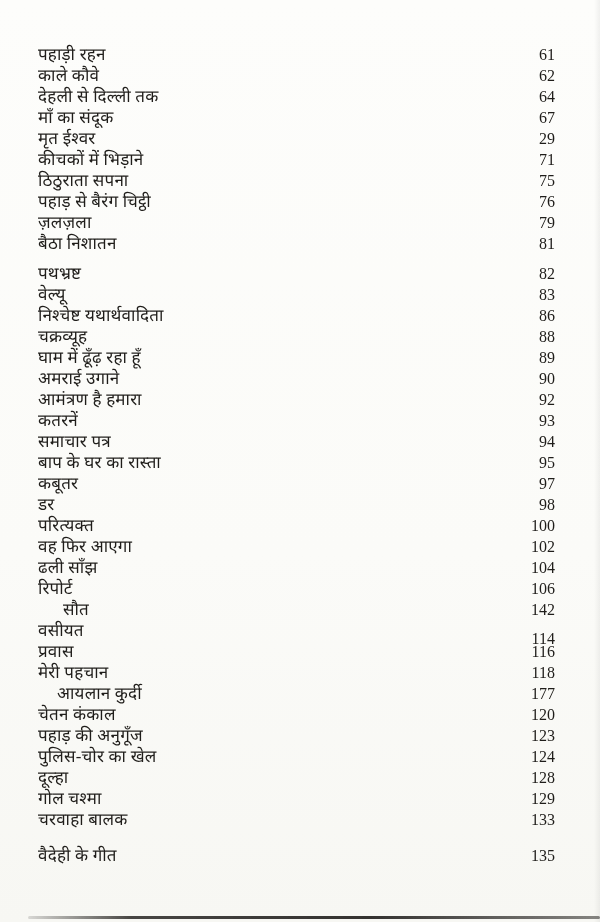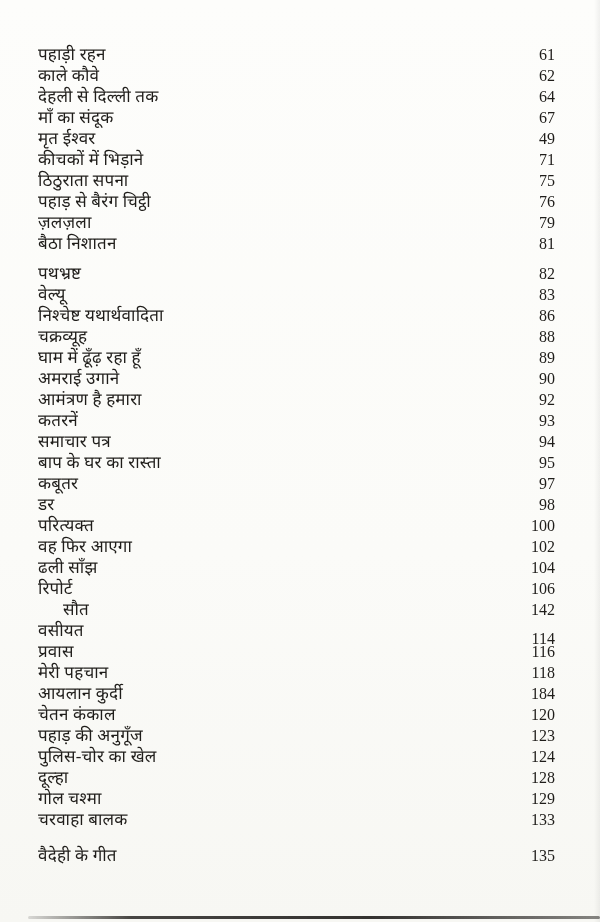--- a/index.html
+++ b/index.html
@@ -90,21 +90,21 @@
         <div class="toc-row">
           <span class="toc-title" style="color: rgb(31, 29, 26);">देहली से दिल्ली तक</span>
           <span class="toc-page" style="color: rgb(31, 29, 26);">64</span>
         </div>
         <div class="toc-row">
           <span class="toc-title" style="color: rgb(31, 29, 26);">माँ का संदूक</span>
           <span class="toc-page" style="color: rgb(31, 29, 26);">67</span>
         </div>
         <div class="toc-row">
           <span class="toc-title" style="color: rgb(31, 29, 26);">मृत ईश्वर</span>
-          <span class="toc-page" style="color: rgb(31, 29, 26);">49</span>
+          <span class="toc-page" style="color: rgb(31, 29, 26);">29</span>
         </div>
         <div class="toc-row">
           <span class="toc-title" style="color: rgb(31, 29, 26);">कीचकों में भिड़ाने</span>
           <span class="toc-page" style="color: rgb(31, 29, 26);">71</span>
         </div>
         <div class="toc-row">
           <span class="toc-title" style="color: rgb(31, 29, 26);">ठिठुराता सपना</span>
           <span class="toc-page" style="color: rgb(31, 29, 26);">75</span>
         </div>
         <div class="toc-row">
@@ -195,22 +195,22 @@
         </div>
         <div class="toc-row">
           <span class="toc-title" style="color: rgb(31, 29, 26);">प्रवास</span>
           <span class="toc-page" style="color: rgb(31, 29, 26);">116</span>
         </div>
         <div class="toc-row">
           <span class="toc-title" style="color: rgb(31, 29, 26);">मेरी पहचान</span>
           <span class="toc-page" style="color: rgb(31, 29, 26);">118</span>
         </div>
         <div class="toc-row">
-          <span class="toc-title" style="color: rgb(31, 29, 26);">आयलान कुर्दी</span>
-          <span class="toc-page" style="color: rgb(31, 29, 26);">184</span>
+          <span class="toc-title" style="color: rgb(31, 29, 26); margin-left: 19px;">आयलान कुर्दी</span>
+          <span class="toc-page" style="color: rgb(31, 29, 26);">177</span>
         </div>
         <div class="toc-row">
           <span class="toc-title" style="color: rgb(31, 29, 26);">चेतन कंकाल</span>
           <span class="toc-page" style="color: rgb(31, 29, 26);">120</span>
         </div>
         <div class="toc-row">
           <span class="toc-title" style="color: rgb(31, 29, 26);">पहाड़ की अनुगूँज</span>
           <span class="toc-page" style="color: rgb(31, 29, 26);">123</span>
         </div>
         <div class="toc-row">

